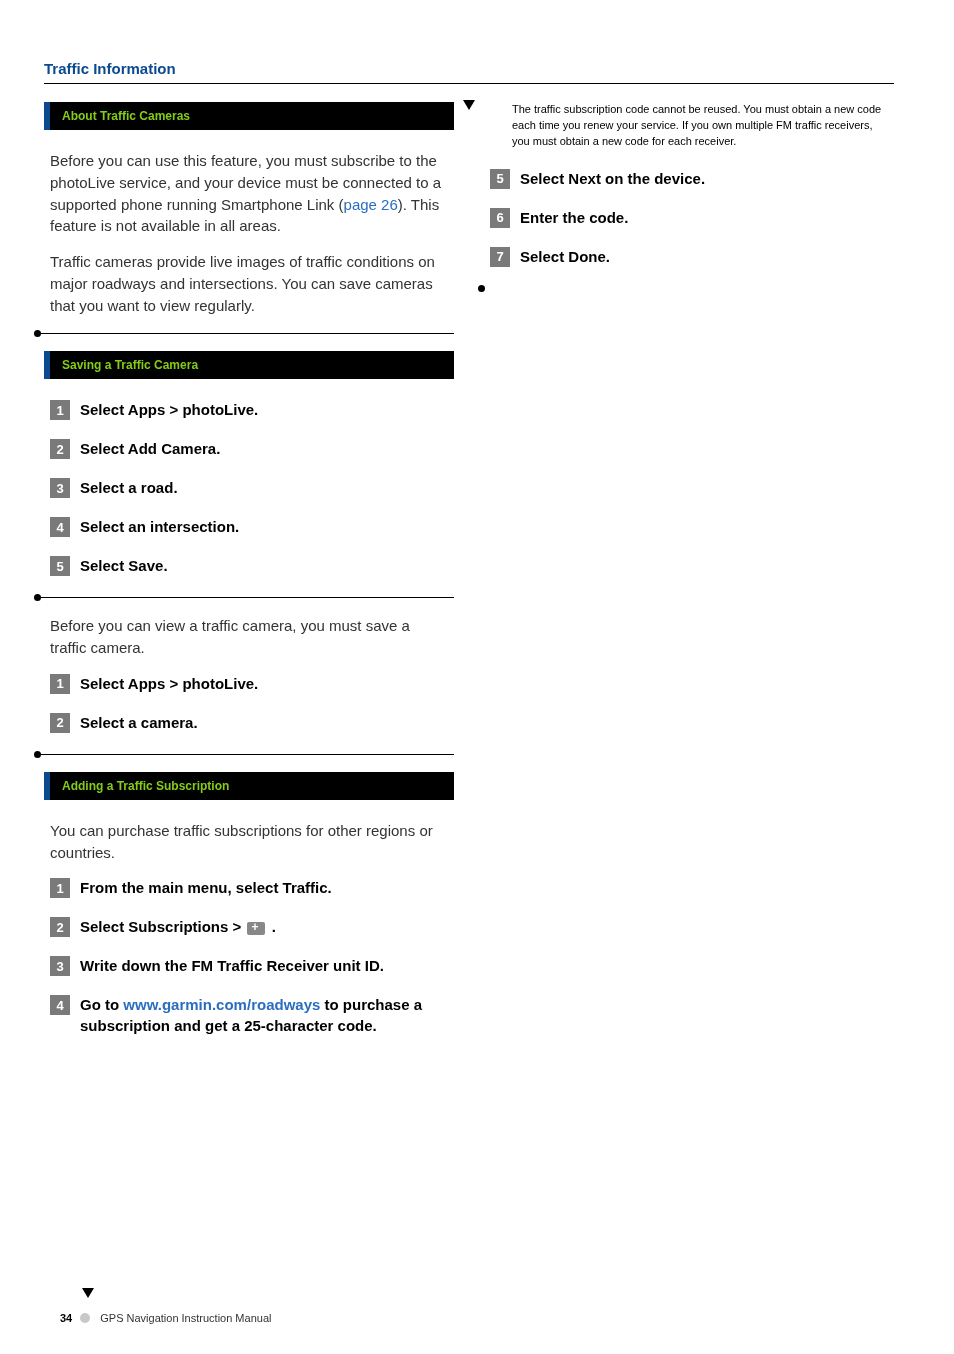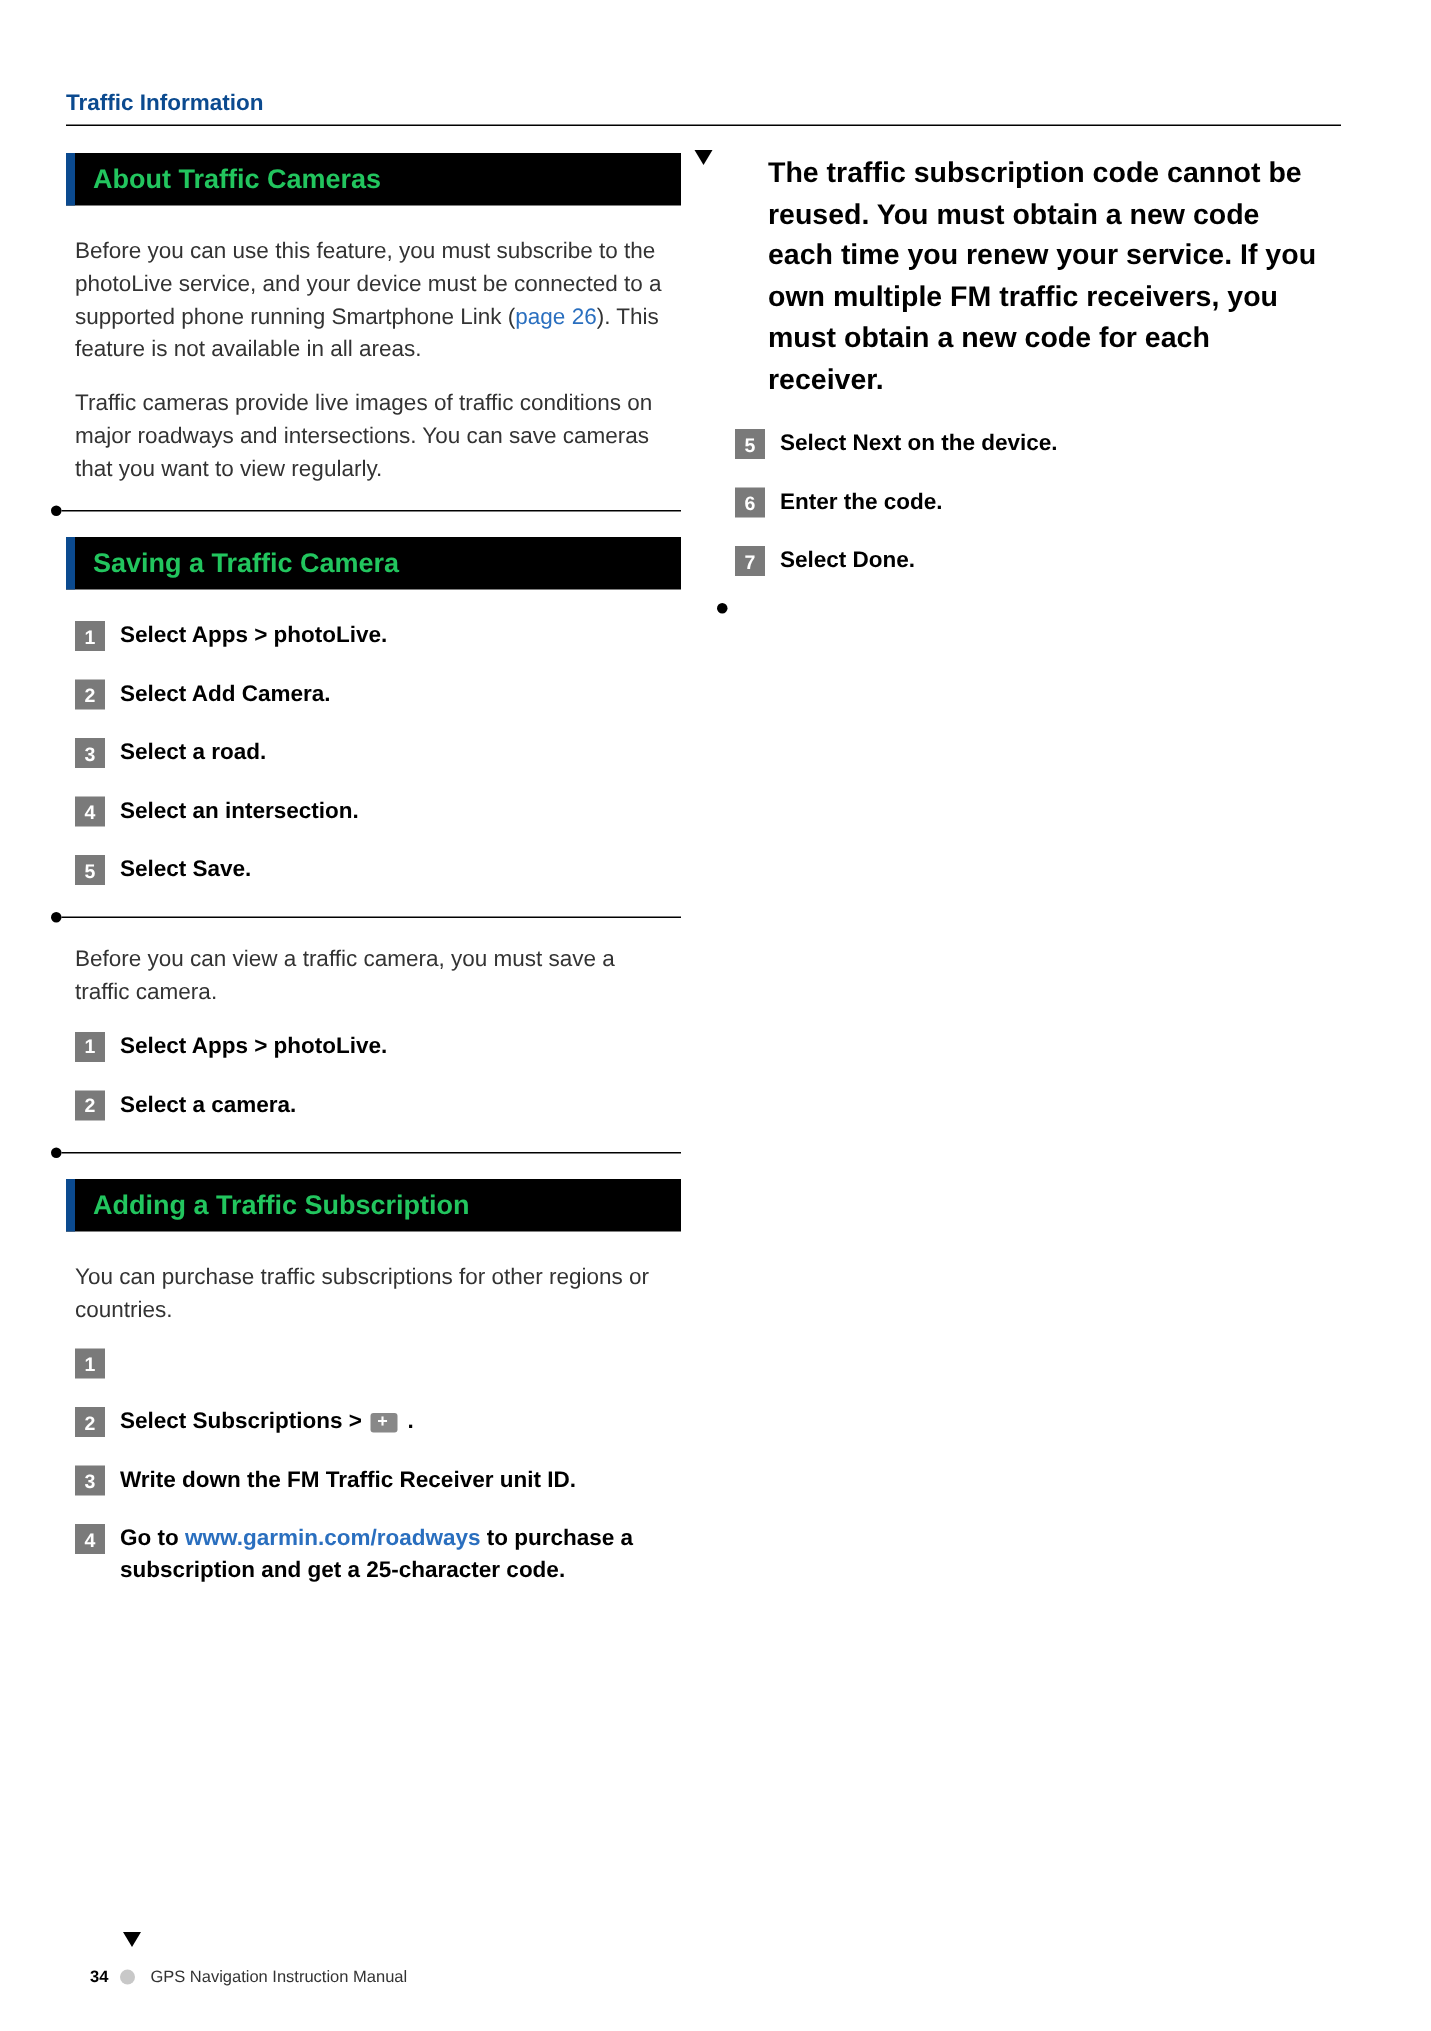--- a/index.html
+++ b/index.html
@@ -31,23 +31,23 @@
     display: flex;
     column-gap: 30px;
     position: relative;
   }
   .col {
     flex: 1;
     min-width: 0;
   }
   .section-header {
     background: #000;
-    color: #22c55e;
-    font-weight: bold;
-    font-size: 18px;
+    color: #84cc16;
+    font-weight: bold;
+    font-size: 12px;
     padding: 7px 12px;
     margin-bottom: 20px;
     position: relative;
   }
   .left-bar {
     position: absolute;
     left: 0;
     top: 0;
     bottom: 0;
     width: 6px;
@@ -127,22 +127,22 @@
     background: #000;
     border-radius: 50%;
     flex: 0 0 auto;
   }
   .dot-divider .line {
     height: 1px;
     background: #000;
     flex: 1;
   }
   .note-block {
-    font-weight: bold;
-    font-size: 19px;
+    font-weight: normal;
+    font-size: 11px;
     line-height: 1.45;
     color: #000;
     margin: 0 6px 18px 28px;
   }
   
   .col-arrow-down {
     position: absolute;
     left: 50%;
     width: 0;
     height: 0;
@@ -272,20 +272,21 @@
       </div>
 
       <div class="section-header">
         <div class="left-bar"></div>
         <span class="txt">Adding a Traffic Subscription</span>
       </div>
       <div class="body-text">You can purchase traffic subscriptions for other regions or countries.</div>
 
       <div class="step">
         <div class="step-num">1</div>
+        <div class="step-text">From the main menu, select Traffic.</div>
       </div>
       <div class="step">
         <div class="step-num">2</div>
         <div class="step-text">
           <span>Select Subscriptions &gt; </span><span class="icon-box"></span><span> .</span>
         </div>
       </div>
       <div class="step">
         <div class="step-num">3</div>
         <div class="step-text">Write down the FM Traffic Receiver unit ID.</div>

